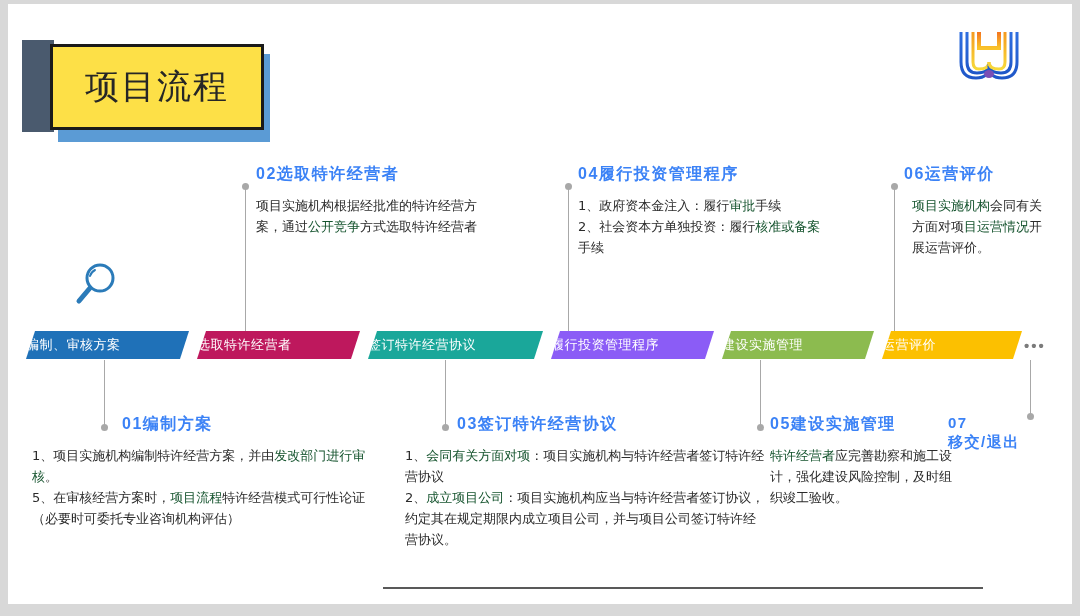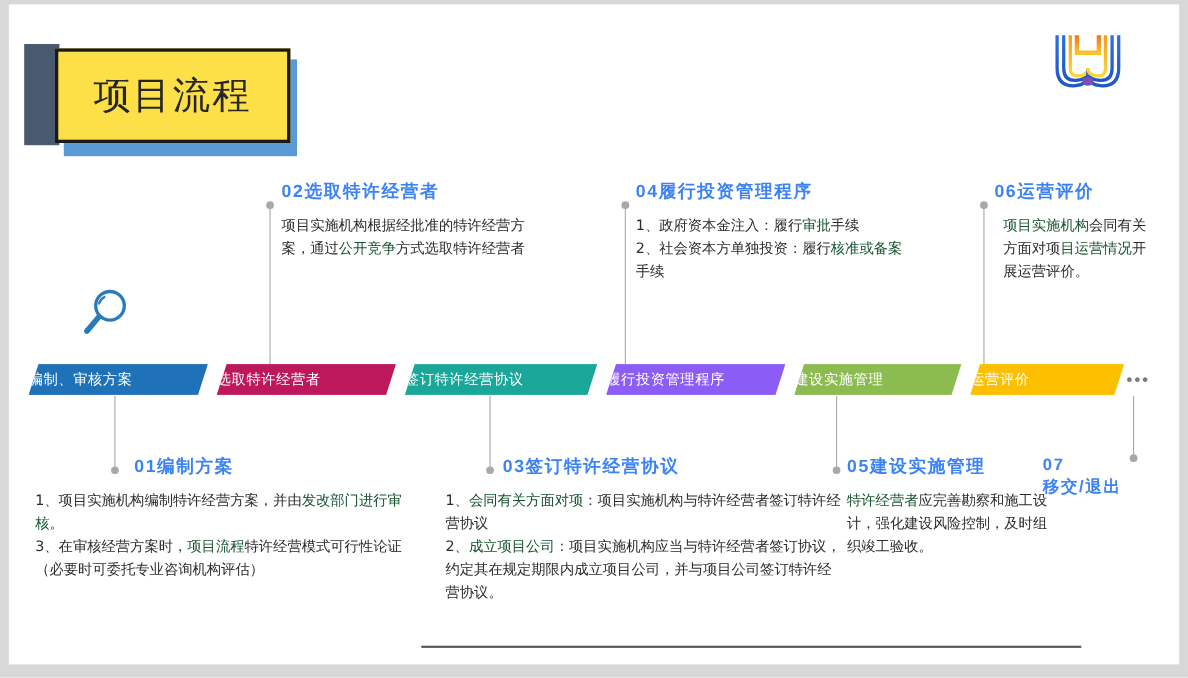--- a/index.html
+++ b/index.html
@@ -205,21 +205,21 @@
     <div class="hd">06运营评价</div>
     <div class="bd" style="padding-left:8px;">
         <div><b>项目实施机构</b><span>会同有关方面对项</span><b>目运营情况</b><span>开展运营评价。</span></div>
       </div>
   </div>
 
   <div class="blk" style="left:24px;top:410px;width:352px;">
     <div class="hd" style="padding-left:90px;">01编制方案</div>
     <div class="bd">
         <div><span>1、项目实施机构编制特许经营方案，并由</span><b>发改部门进行审核</b><span>。</span></div>
-        <div><span>3、在审核经营方案时，</span><b>项目流程</b><span>特许经营模式可行性论证（必要时可委托专业咨询机构评估）</span></div>
+        <div><span>5、在审核经营方案时，</span><b>项目流程</b><span>特许经营模式可行性论证（必要时可委托专业咨询机构评估）</span></div>
       </div>
   </div>
 
   <div class="blk" style="left:397px;top:410px;width:360px;">
     <div class="hd" style="padding-left:52px;">03签订特许经营协议</div>
     <div class="bd">
         <div><span>1、</span><b>会同有关方面对项</b><span>：项目实施机构与特许经营者签订特许经营协议</span></div>
         <div><span>2、</span><b>成立项目公司</b><span>：项目实施机构应当与特许经营者签订协议，约定其在规定期限内成立项目公司，并与项目公司签订特许经营协议。</span></div>
       </div>
   </div>

